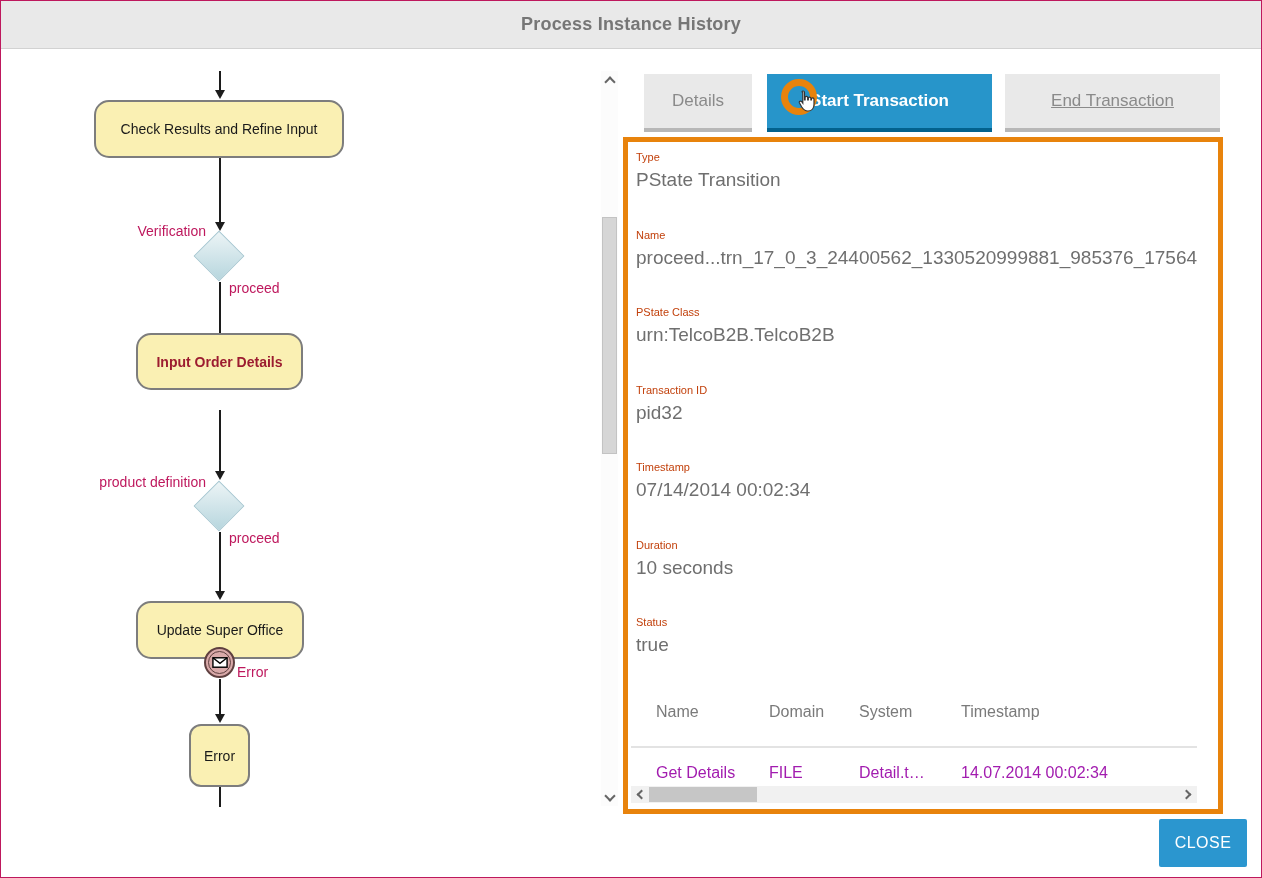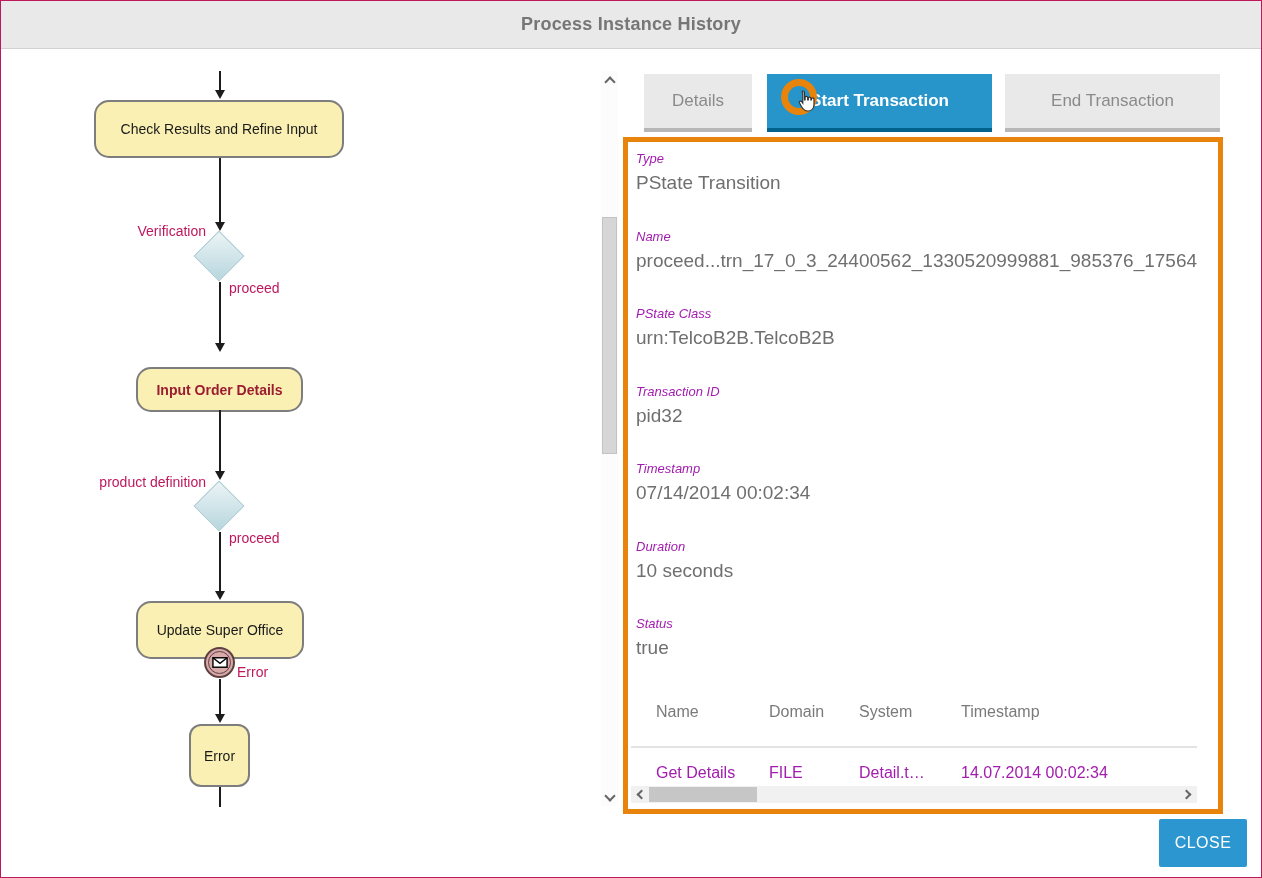--- a/index.html
+++ b/index.html
@@ -72,21 +72,21 @@
     border:7px solid #e8830c; border-radius:50%; z-index:30;
   }
   .cursor-hand{ position:absolute; left:793px; top:88px; z-index:31; }
 
   
   .panel{
     position:absolute; left:622px; top:136px; width:600px; height:677px;
     border:5px solid #e8830c; background:#ffffff; overflow:hidden;
   }
   .field{ position:absolute; left:8px; width:578px; }
-  .field .flabel{ font-size:13px; color:#a21caf;font-style:italic; }
+  .field .flabel{ font-size:11px; color:#c2410c; }
   .field .fvalue{ font-size:19px; color:#6f6f6f; margin-top:6px; white-space:nowrap; overflow:hidden; }
 
   .tbl-head{ position:absolute; font-size:16px; color:#7a7a7a; }
   .tbl-cell{ position:absolute; font-size:16px; color:#a21caf; white-space:nowrap; }
   .tbl-sep{ position:absolute; left:3px; top:604px; width:566px; height:2px; background:#e3e3e3; }
 
   .hscroll{ position:absolute; left:3px; top:644px; width:566px; height:17px; background:#f1f1f1; }
   .hscroll .thumb{ position:absolute; left:18px; top:1px; width:108px; height:15px; background:#c6c6c6; }
   .hscroll .scroll-btn{ height:17px; }
 
@@ -119,21 +119,21 @@
     <div class="flow-line" style="left:218px; top:157px; height:65px;"></div>
     <div class="arrowhead" style="left:214px; top:221px;"></div>
 
     <div class="edge-label right-align" style="left:100px; top:222px; width:105px;">Verification</div>
     <div class="gateway" style="left:200px; top:237px;"></div>
     <div class="edge-label" style="left:228px; top:279px;">proceed</div>
 
     <div class="flow-line" style="left:218px; top:281px; height:62px;"></div>
     <div class="arrowhead" style="left:214px; top:342px;"></div>
 
-    <div class="task highlight" style="left:135px; top:366px; width:167px; height:45px;">
+    <div class="task highlight" style="left:135px; top:332px; width:167px; height:57px;">
       <span>Input Order Details</span>
     </div>
 
     <div class="flow-line" style="left:218px; top:409px; height:62px;"></div>
     <div class="arrowhead" style="left:214px; top:470px;"></div>
 
     <div class="edge-label right-align" style="left:80px; top:473px; width:125px;">product definition</div>
     <div class="gateway" style="left:200px; top:487px;"></div>
     <div class="edge-label" style="left:228px; top:529px;">proceed</div>
 
@@ -173,21 +173,21 @@
       <span class="chev down"></span>
     </div>
   </div>
 
   <div class="tab inactive" style="left:643px; width:108px;">
     <span>Details</span>
   </div>
   <div class="tab active" style="left:766px; width:225px;">
     <span>Start Transaction</span>
   </div>
-  <div class="tab inactive" style="left:1004px; width:215px;">
+  <div class="tab inactive" style="left:1004px; width:215px;text-decoration:underline;">
     <span>End Transaction</span>
   </div>
 
   <div class="cursor-ring"></div>
   <svg class="cursor-hand" width="24" height="24" viewBox="0 0 24 24">
     <path d="M9 2c.8 0 1.5.7 1.5 1.5V11h.6V8.6c0-.7.6-1.3 1.3-1.3s1.3.6 1.3 1.3V11h.6V9.4c0-.7.6-1.3 1.3-1.3.7 0 1.3.6 1.3 1.3V11h.5v-.8c0-.7.6-1.3 1.3-1.3s1.3.6 1.3 1.3v5.2c0 3.8-2.4 6.6-6.2 6.6-3 0-4.6-1.5-6.2-4.2-.9-1.6-2.2-4-2.2-4-.4-.8.2-1.7 1.1-1.7.5 0 .9.2 1.2.6l1.1 1.5V3.5C7.5 2.7 8.2 2 9 2z" fill="#ffffff" stroke="#333333" stroke-width="1.2"></path>
   </svg>
 
   <div class="panel">
 

